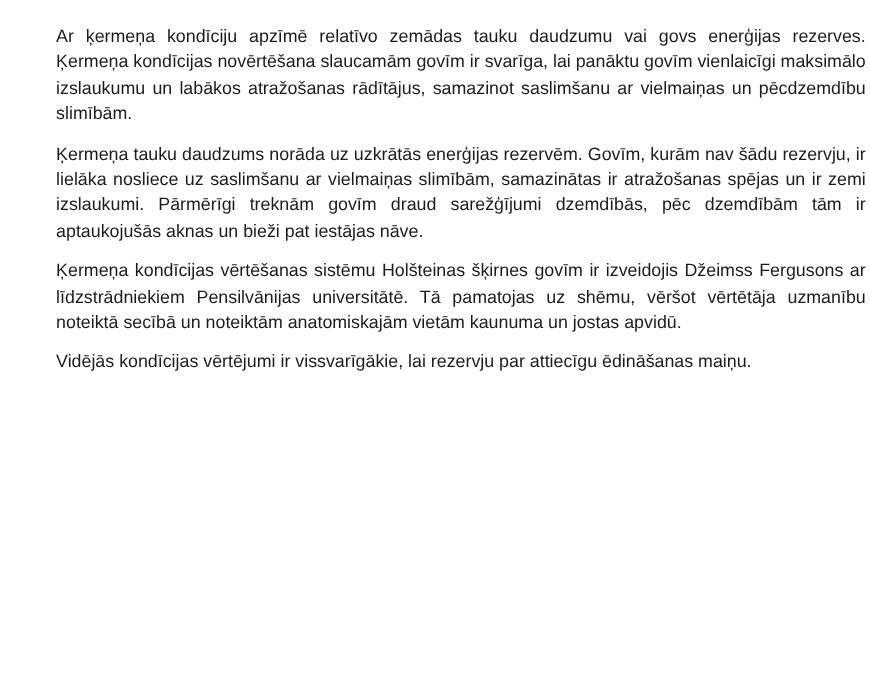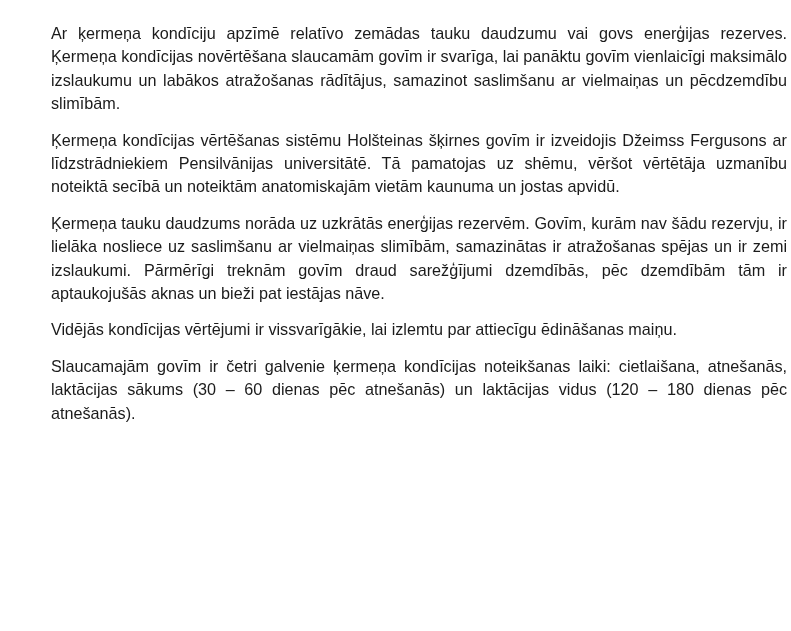--- a/index.html
+++ b/index.html
@@ -28,17 +28,16 @@
       margin: 0 0 13px 0;
       text-align: justify;
       text-align-last: left;
     }
   </style>
 </head>
 <body>
 
 <div class="doc">
   <p>Ar ķermeņa kondīciju apzīmē relatīvo zemādas tauku daudzumu vai govs enerģijas rezerves. Ķermeņa kondīcijas novērtēšana slaucamām govīm ir svarīga, lai panāktu govīm vienlaicīgi maksimālo izslaukumu un labākos atražošanas rādītājus, samazinot saslimšanu ar vielmaiņas un pēcdzemdību slimībām.</p>
+  <p>Ķermeņa tauku daudzums norāda uz uzkrātās enerģijas rezervēm. Govīm, kurām nav šādu rezervju, ir lielāka nosliece uz saslimšanu ar vielmaiņas slimībām, samazinātas ir atražošanas spējas un ir zemi izslaukumi. Pārmērīgi treknām govīm draud sarežģījumi dzemdībās, pēc dzemdībām tām ir aptaukojušās aknas un bieži pat iestājas nāve.</p>
   <p>Ķermeņa kondīcijas vērtēšanas sistēmu Holšteinas šķirnes govīm ir izveidojis Džeimss Fergusons ar līdzstrādniekiem Pensilvānijas universitātē. Tā pamatojas uz shēmu, vēršot vērtētāja uzmanību noteiktā secībā un noteiktām anatomiskajām vietām kaunuma un jostas apvidū.</p>
-  <p>Ķermeņa tauku daudzums norāda uz uzkrātās enerģijas rezervēm. Govīm, kurām nav šādu rezervju, ir lielāka nosliece uz saslimšanu ar vielmaiņas slimībām, samazinātas ir atražošanas spējas un ir zemi izslaukumi. Pārmērīgi treknām govīm draud sarežģījumi dzemdībās, pēc dzemdībām tām ir aptaukojušās aknas un bieži pat iestājas nāve.</p>
-  <p>Vidējās kondīcijas vērtējumi ir vissvarīgākie, lai izlemtu par attiecīgu ēdināšanas maiņu.</p>
-  <p>Slaucamajām govīm ir četri galvenie ķermeņa kondīcijas noteikšanas laiki: cietlaišana, atnešanās, laktācijas sākums (30 – 60 dienas pēc atnešanās) un laktācijas vidus (120 – 180 dienas pēc atnešanās).</p>
+  <p>Vidējās kondīcijas vērtējumi ir vissvarīgākie, lai rezervju par attiecīgu ēdināšanas maiņu.</p>
 </div>
 
 </body></html>

